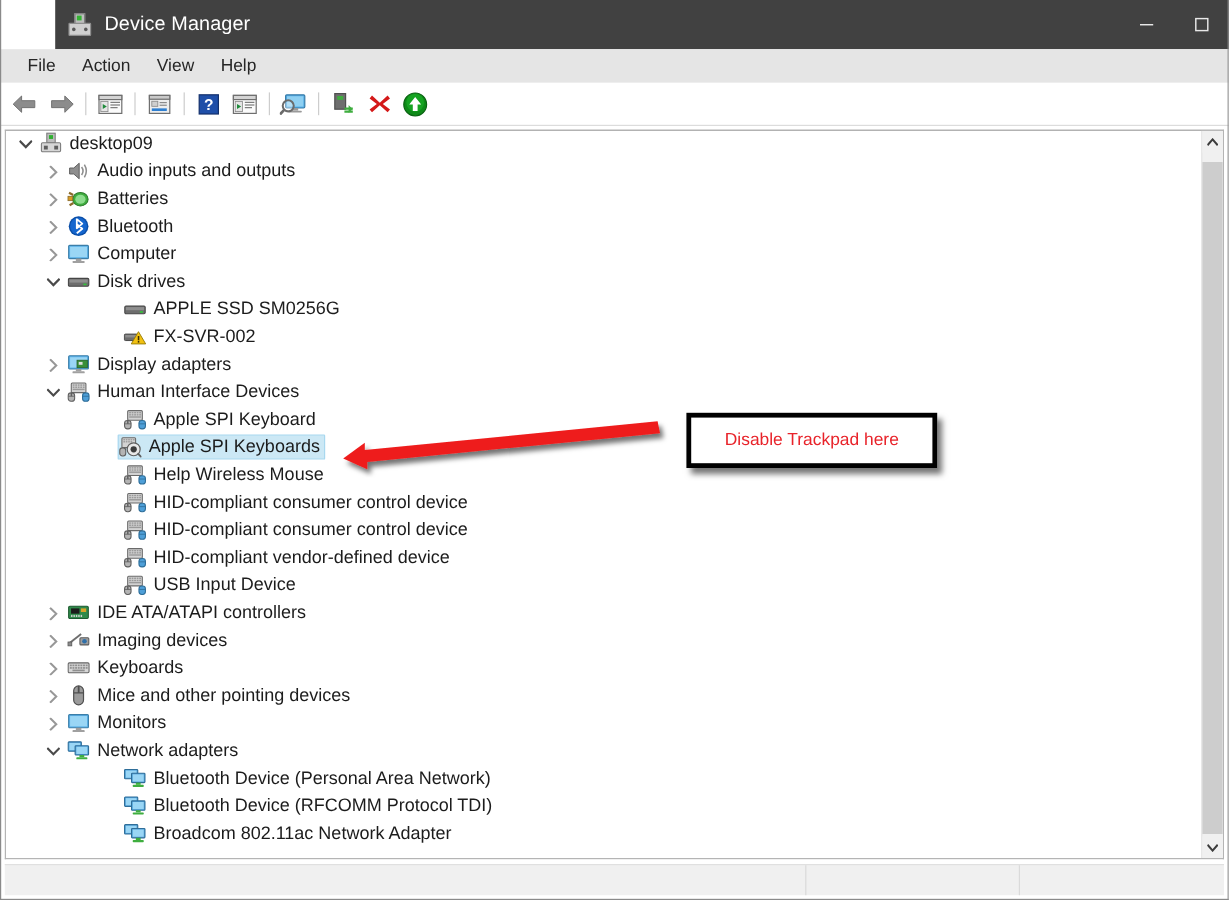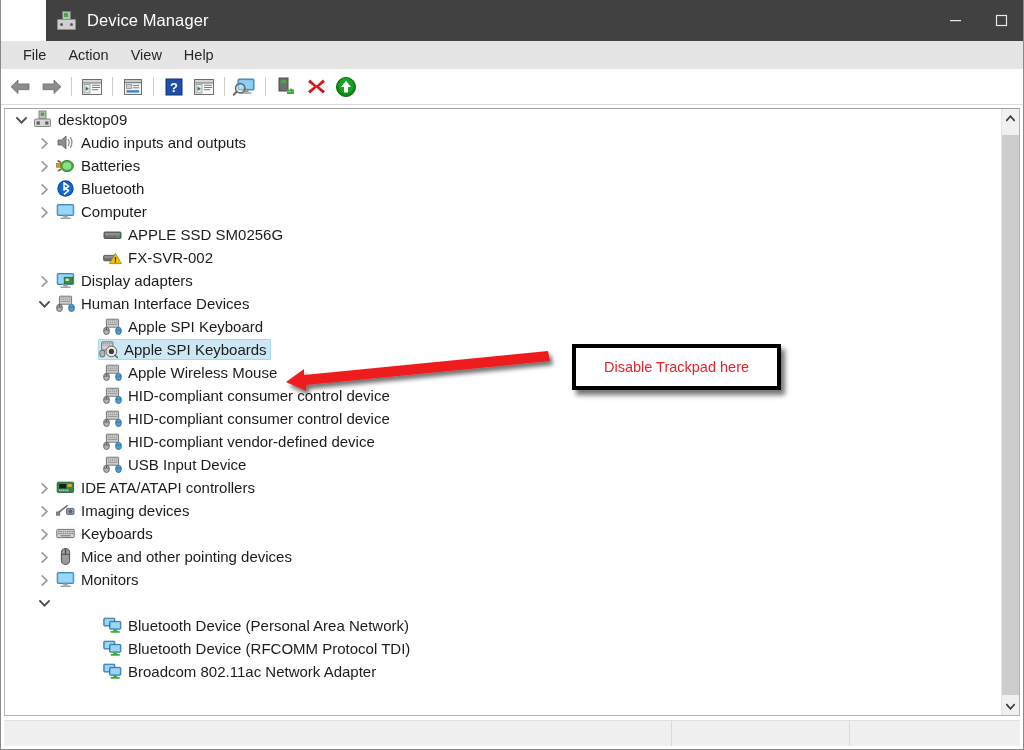--- a/index.html
+++ b/index.html
@@ -540,20 +540,35 @@
             </svg>
           </span>
           <span class="sel-wrap">
             <span class="ticon"><svg width="19" height="19" viewBox="0 0 19 19">
         <rect x="1.2" y="2.5" width="16.5" height="11" rx="0.8" fill="#5db2e8" stroke="#3b7ea8" stroke-width="0.9"></rect>
         <rect x="2.4" y="3.7" width="14.1" height="8.6" fill="#9ad6f5"></rect>
         <rect x="7.2" y="13.5" width="4.6" height="2" fill="#a0a0a0"></rect>
         <rect x="4.4" y="15.4" width="10.2" height="1.7" rx="0.7" fill="#a0a0a0"></rect>
       </svg></span>
             <span class="tlabel">Computer</span>
+          </span>
+        </div>
+        <div class="trow lvl1">
+          <span class="twist">
+            <svg width="11" height="9" viewBox="0 0 11 9">
+      <path d="M1 2 L5.5 6.6 L10 2" stroke="#4a4a4a" stroke-width="1.8" fill="none" stroke-linecap="square"></path>
+            </svg>
+          </span>
+          <span class="sel-wrap">
+            <span class="ticon"><svg width="19" height="19" viewBox="0 0 19 19">
+        <rect x="1" y="7" width="17" height="6.5" rx="1" fill="#6d6d6d" stroke="#454545" stroke-width="0.9"></rect>
+        <rect x="1.9" y="7.9" width="15.2" height="2.6" fill="#8e8e8e"></rect>
+        <rect x="13.5" y="11.3" width="2.6" height="1.4" fill="#33c43a"></rect>
+      </svg></span>
+            <span class="tlabel">Disk drives</span>
           </span>
         </div>
         <div class="trow lvl2">
           <span class="twist"></span>
           <span class="sel-wrap">
             <span class="ticon"><svg width="19" height="19" viewBox="0 0 19 19">
         <rect x="1" y="7" width="17" height="6.5" rx="1" fill="#6d6d6d" stroke="#454545" stroke-width="0.9"></rect>
         <rect x="1.9" y="7.9" width="15.2" height="2.6" fill="#8e8e8e"></rect>
         <rect x="13.5" y="11.3" width="2.6" height="1.4" fill="#33c43a"></rect>
       </svg></span>
@@ -690,21 +705,21 @@
                   <rect x="10.9" y="5.1" width="1.5" height="1.2"></rect>
           <rect x="13" y="5.1" width="1.5" height="1.2"></rect>
           <rect x="4.6" y="6.9" width="9.9" height="1.2"></rect>
         </g>
         <rect x="0.8" y="10.4" width="5.4" height="7" rx="2.4" fill="#b4b4b4" stroke="#5f5f5f" stroke-width="0.9"></rect>
         <path d="M0.8 13.2 L6.2 13.2" stroke="#5f5f5f" stroke-width="0.7"></path>
         <rect x="2.9" y="10.4" width="1.2" height="2.8" fill="#5f5f5f"></rect>
         <rect x="12.8" y="10.4" width="5.4" height="7" rx="2.4" fill="#4e9fd8" stroke="#2f6e99" stroke-width="0.9"></rect>
         <path d="M12.8 13.2 L18.2 13.2" stroke="#2f6e99" stroke-width="0.7"></path>
       </svg></span>
-            <span class="tlabel">Apple Wireless Mouse</span>
+            <span class="tlabel">Help Wireless Mouse</span>
           </span>
         </div>
         <div class="trow lvl2">
           <span class="twist"></span>
           <span class="sel-wrap">
             <span class="ticon"><svg width="19" height="19" viewBox="0 0 19 19">
         <rect x="3.4" y="2.2" width="12.2" height="8" rx="0.8" fill="#d3d3d3" stroke="#6a6a6a" stroke-width="0.9"></rect>
         <g fill="#9a9a9a">
           <rect x="4.6" y="3.3" width="1.5" height="1.2"></rect>
                   <rect x="6.7" y="3.3" width="1.5" height="1.2"></rect>
@@ -906,20 +921,31 @@
       </svg></span>
             <span class="tlabel">Monitors</span>
           </span>
         </div>
         <div class="trow lvl1">
           <span class="twist">
             <svg width="11" height="9" viewBox="0 0 11 9">
       <path d="M1 2 L5.5 6.6 L10 2" stroke="#4a4a4a" stroke-width="1.8" fill="none" stroke-linecap="square"></path>
             </svg>
           </span>
+          <span class="sel-wrap">
+            <span class="ticon"><svg width="19" height="19" viewBox="0 0 19 19">
+        <rect x="0.8" y="2.2" width="11" height="7.8" rx="0.7" fill="#4e9fd8" stroke="#2f6e99" stroke-width="0.9"></rect>
+        <rect x="1.8" y="3.1" width="9" height="6" fill="#9ad6f5"></rect>
+        <rect x="6.6" y="5.4" width="11.2" height="7.8" rx="0.7" fill="#4e9fd8" stroke="#2f6e99" stroke-width="0.9"></rect>
+        <rect x="7.6" y="6.3" width="9.2" height="6" fill="#9ad6f5"></rect>
+        <rect x="10.2" y="13.2" width="4" height="1.8" fill="#3fae3f"></rect>
+        <rect x="7.6" y="15" width="9.2" height="1.8" rx="0.6" fill="#3fae3f"></rect>
+      </svg></span>
+            <span class="tlabel">Network adapters</span>
+          </span>
         </div>
         <div class="trow lvl2">
           <span class="twist"></span>
           <span class="sel-wrap">
             <span class="ticon"><svg width="19" height="19" viewBox="0 0 19 19">
         <rect x="0.8" y="2.2" width="11" height="7.8" rx="0.7" fill="#4e9fd8" stroke="#2f6e99" stroke-width="0.9"></rect>
         <rect x="1.8" y="3.1" width="9" height="6" fill="#9ad6f5"></rect>
         <rect x="6.6" y="5.4" width="11.2" height="7.8" rx="0.7" fill="#4e9fd8" stroke="#2f6e99" stroke-width="0.9"></rect>
         <rect x="7.6" y="6.3" width="9.2" height="6" fill="#9ad6f5"></rect>
         <rect x="10.2" y="13.2" width="4" height="1.8" fill="#3fae3f"></rect>

